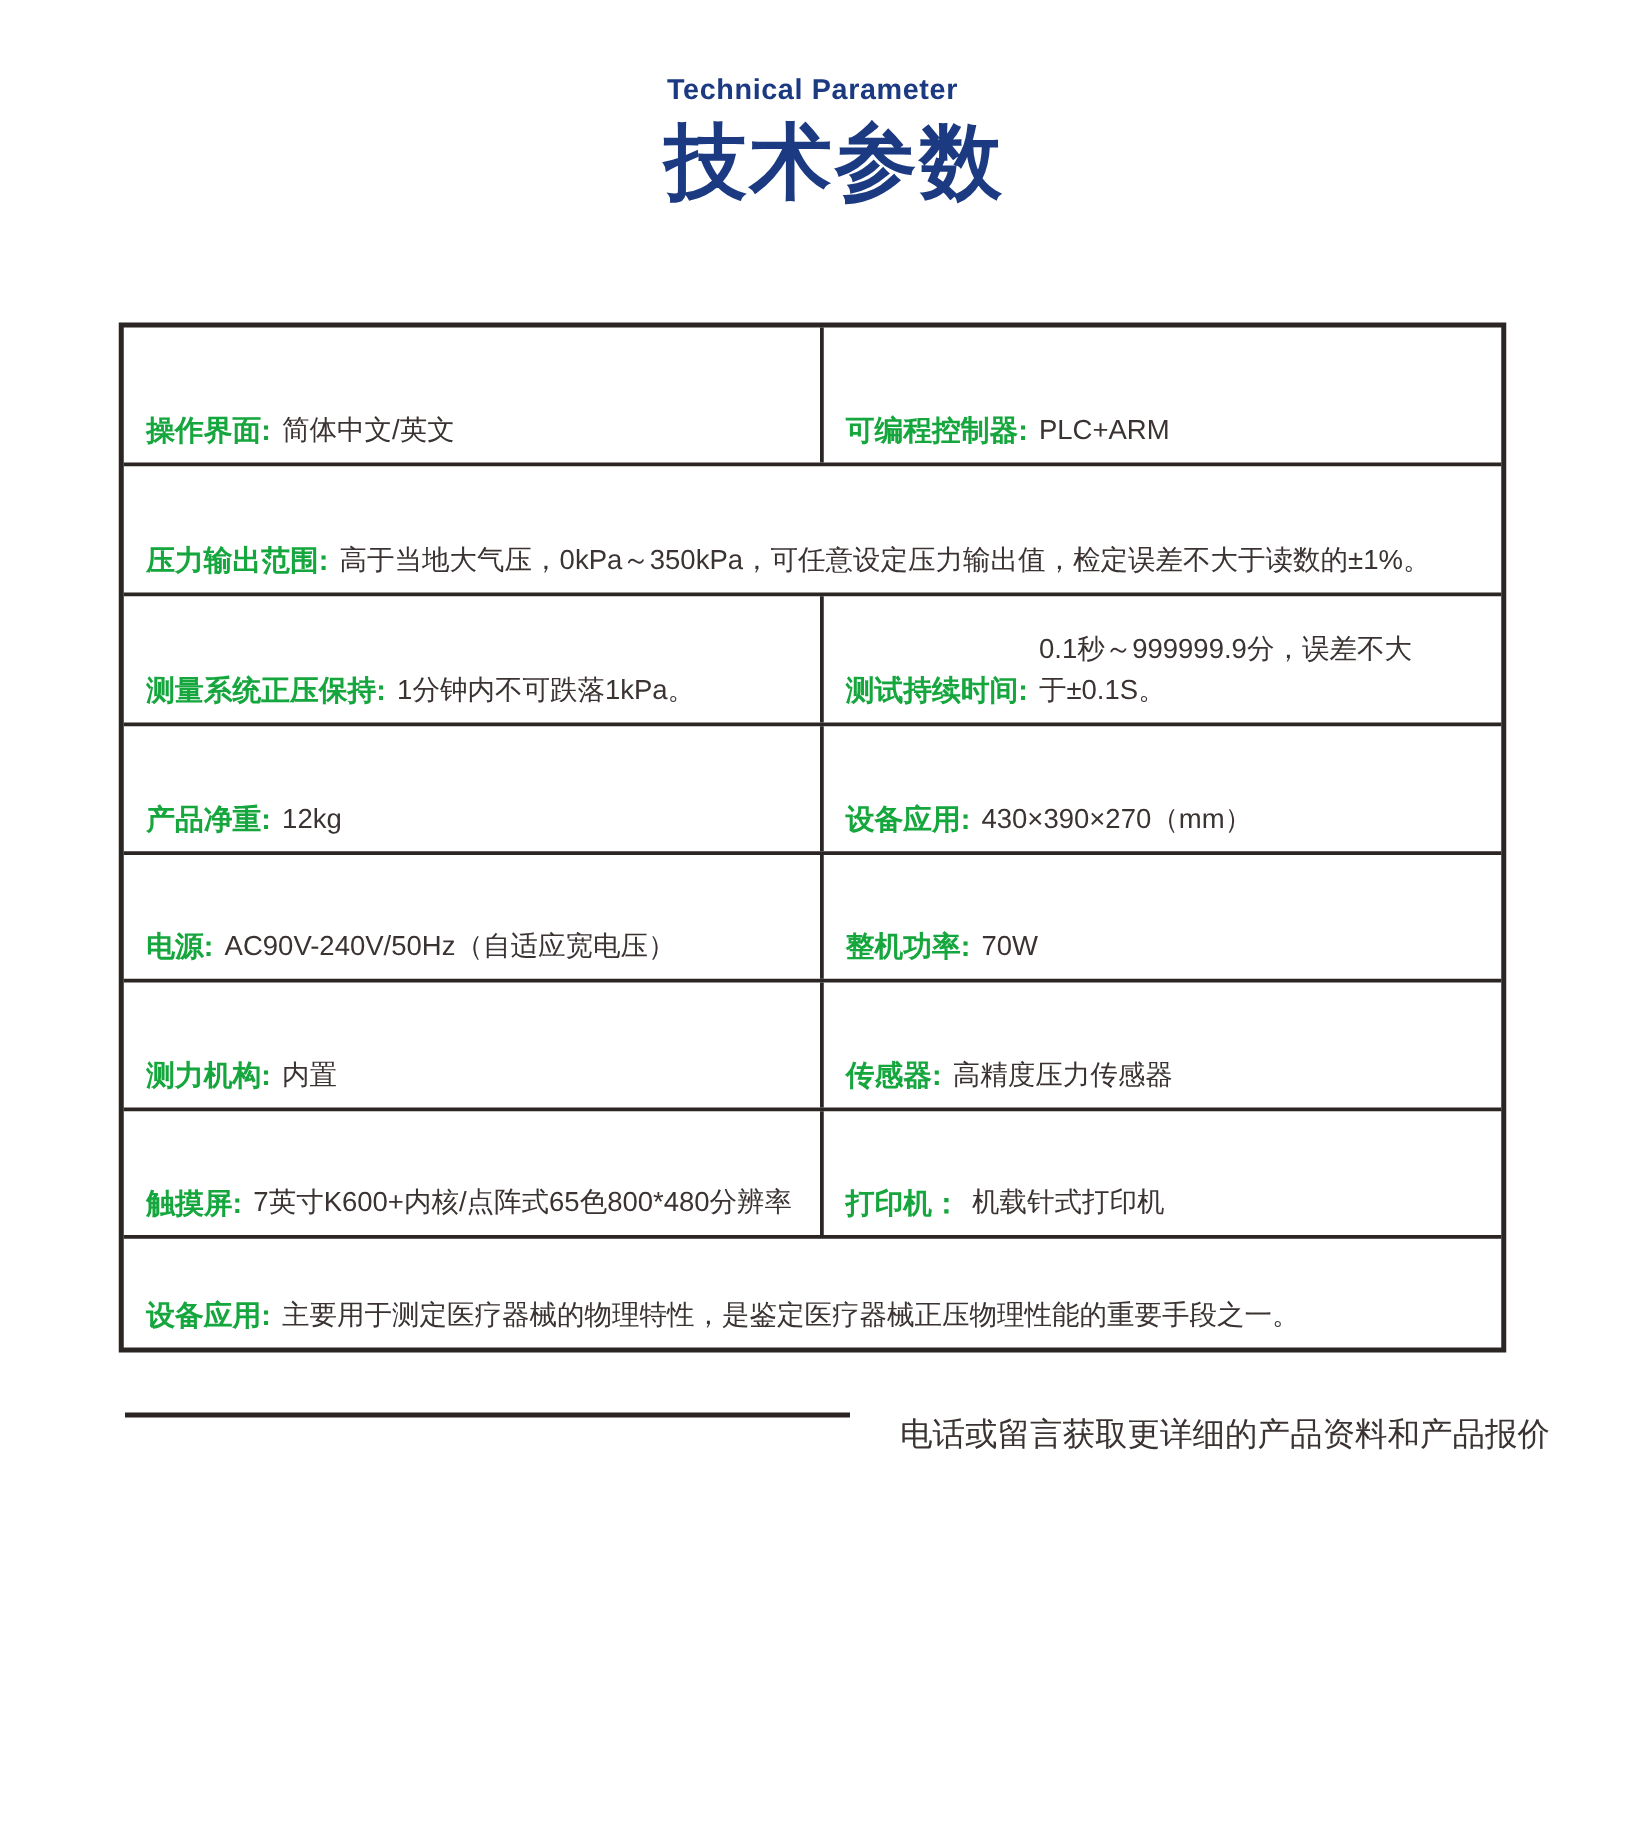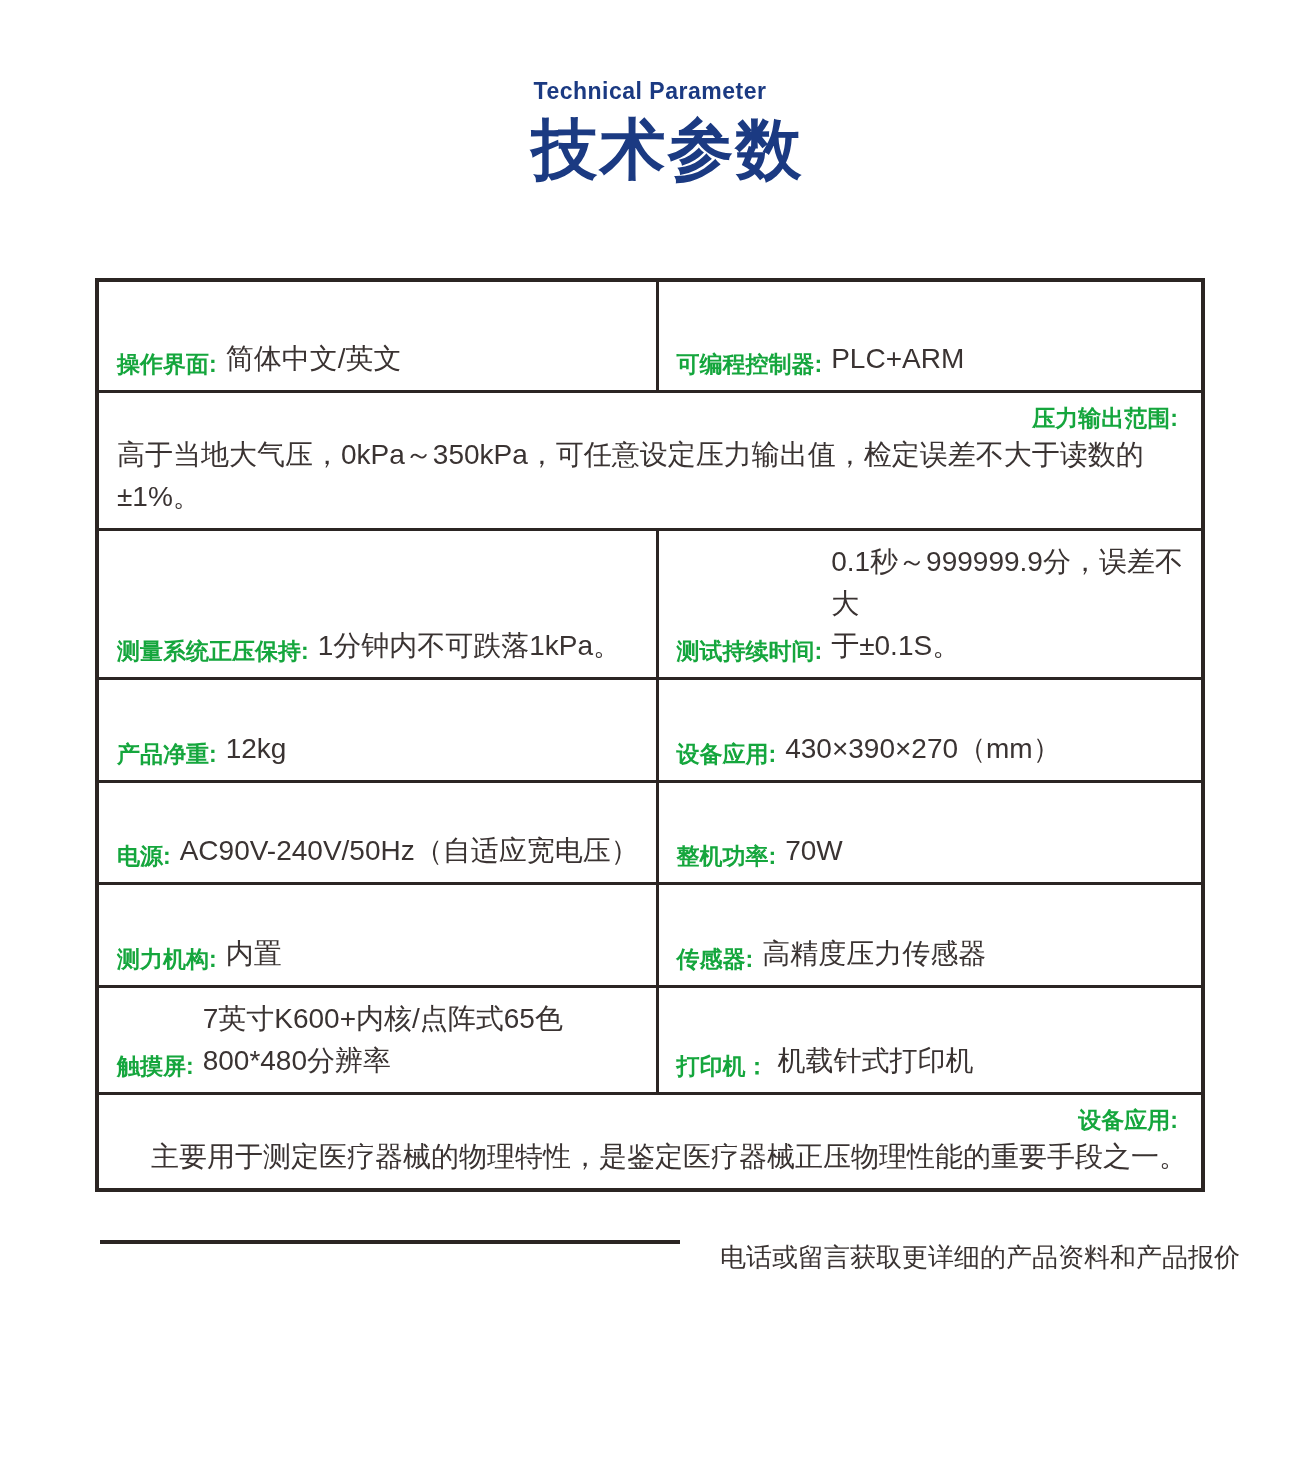--- a/index.html
+++ b/index.html
@@ -6,41 +6,40 @@
   html,body { background:#ffffff; }
   body {
     width:1300px; height:1468px; position:relative;
     font-family:"Liberation Sans","DejaVu Sans",sans-serif;
     color:#3a3332;
   }
   .header { text-align:center; padding-top:56px; }
   .subtitle {
     color:#1b3a82; font-size:23px; font-weight:bold; line-height:30px;
     letter-spacing:0.5px;
-    margin-top:20px;
   }
   .title {
     color:#1b3a82; font-size:66px; font-weight:bold; line-height:82px;
     margin-top:2px; letter-spacing:2px;padding-left:35px;
   }
   .spec-table {
     width:1110px; margin:88px auto 0; border:4px solid #2b2523;
     background:#ffffff;
   }
   .row { display:flex; align-items:stretch; }
   .row + .row { border-top:3px solid #2b2523; }
   .cell { display:flex; align-items:flex-end; padding:10px 14px 10px 18px; }
   .row.two .cell:first-child { width:50.5%; }
   .row.two .cell + .cell { width:49.5%; border-left:3px solid #2b2523; }
-  .row.one .cell { width:100%;flex-direction:column; }
+  .row.one .cell { width:100%; }
   .label {
     color:#15a63d; font-weight:bold; font-size:23px;
     white-space:nowrap; margin-right:9px; flex:none;
   }
-  .value { font-size:28px; color:#3a3332; white-space:pre-line; line-height:1.5; }
+  .value { font-size:22px; color:#3a3332; white-space:pre-line; line-height:1.5; }
   .h0{min-height:108px}.h1{min-height:104px}.h2{min-height:104px}.h3{min-height:103px}
   .h4{min-height:102px}.h5{min-height:103px}.h6{min-height:102px}.h7{min-height:90px}
   .footer { display:flex; align-items:flex-start; margin:48px 0 0 100px;gap:28px; }
   .rule { width:580px; height:4px; background:#2b2523; flex:none; }
   .note { margin-left:12px; font-size:26px; color:#3a3332; }
 </style>
 </head>
 <body>
 
 <div class="header">

